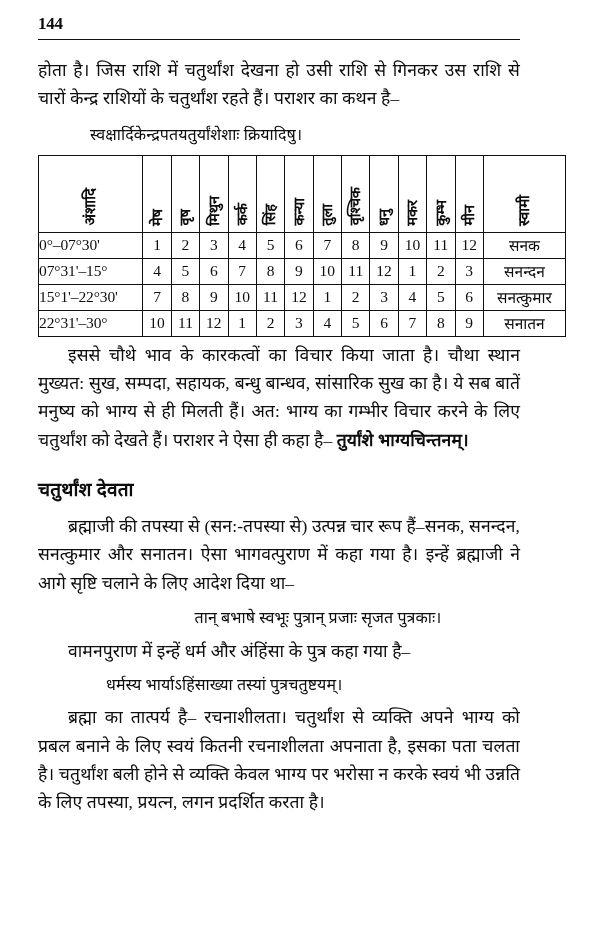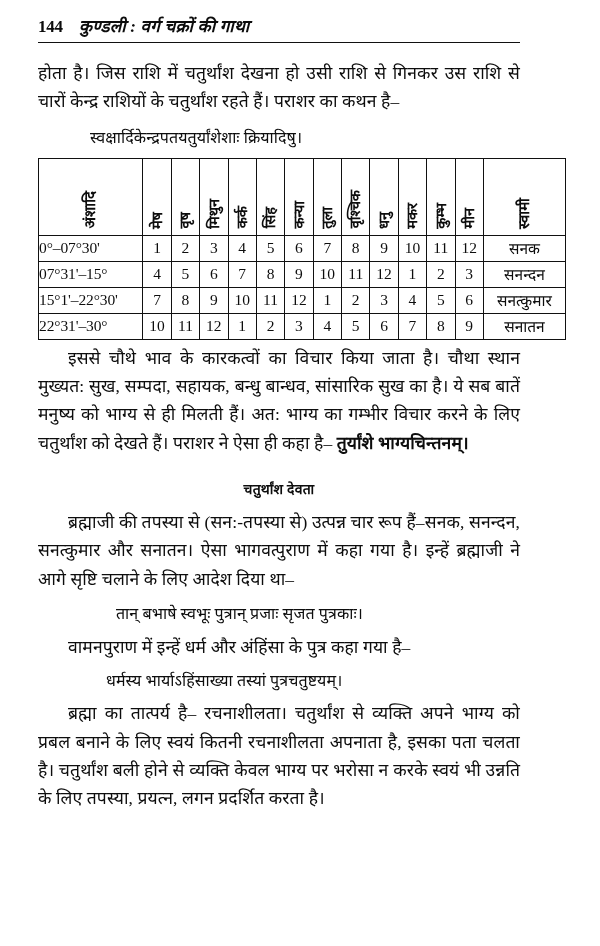--- a/index.html
+++ b/index.html
@@ -62,30 +62,29 @@
 
   
   p.verse {
     font-size: 16px;
     font-weight: normal;
     margin: 10px 0 8px 0;
     padding-left: 52px;
     line-height: 1.5;
     letter-spacing: 0.1px;
   }
-  p.verse.v2 { padding-left: 78px; margin: 9px 0 7px 0; }
+  p.verse.v2 { padding-left: 78px; margin: 9px 0 7px 0; text-align: center; }
   p.verse.v3 { padding-left: 68px; margin: 8px 0 6px 0; }
 
   
   h2.section {
-    font-size: 14px;
+    font-size: 19px;
     font-weight: bold;
     margin: 22px 0 10px 0;
     letter-spacing: 0.2px;
-    text-align: center;
   }
 
   
   .table-title {
     text-align: center;
     font-size: 18px;
     font-weight: bold;
     margin: 14px 0 6px 0;
     letter-spacing: 0.3px;
   }
@@ -150,21 +149,20 @@
   col.c-num  { width: 28px; }
   col.c-lord { width: 81px; }
 </style>
 </head>
 <body>
 
 <div class="page">
 
   <div class="runhead">
     <span class="runhead-folio">144</span>
-    <span class="runhead-title">कुण्डली : वर्ग चक्रों की गाथा</span>
   </div>
   <div class="rule"></div>
 
   <p class="body noindent">होता है। जिस राशि में चतुर्थांश देखना हो उसी राशि से गिनकर उस राशि से चारों केन्द्र राशियों के चतुर्थांश रहते हैं। पराशर का कथन है–</p>
 
   <p class="verse">स्वक्षार्दिकेन्द्रपतयतुर्यांशेशाः क्रियादिषु।</p>
 
 
 
   <table class="chart">

